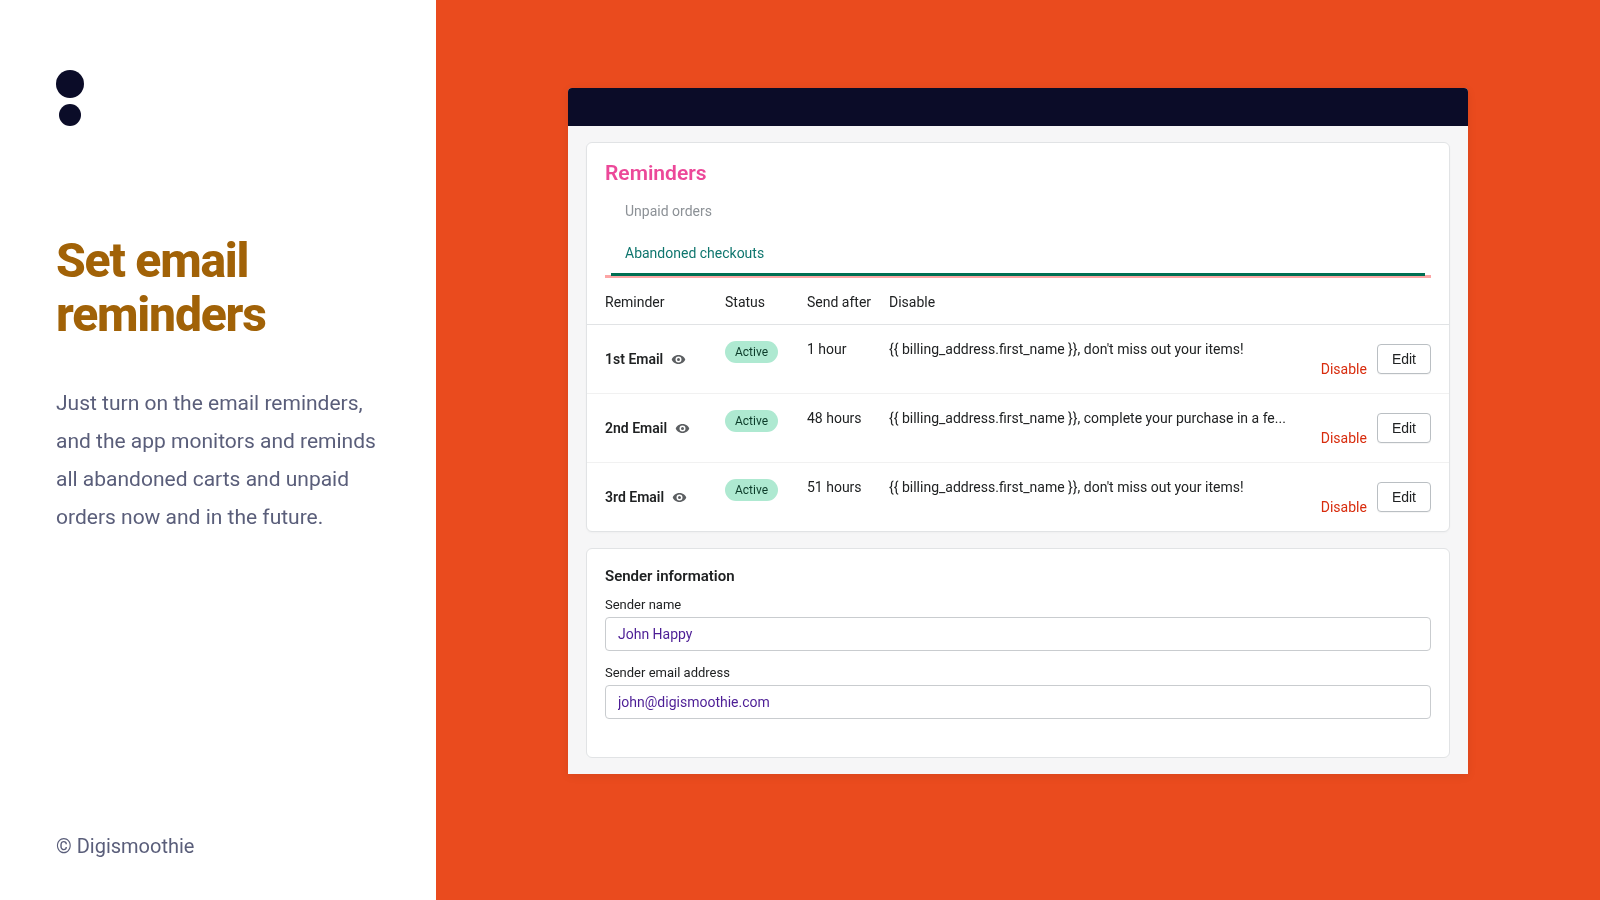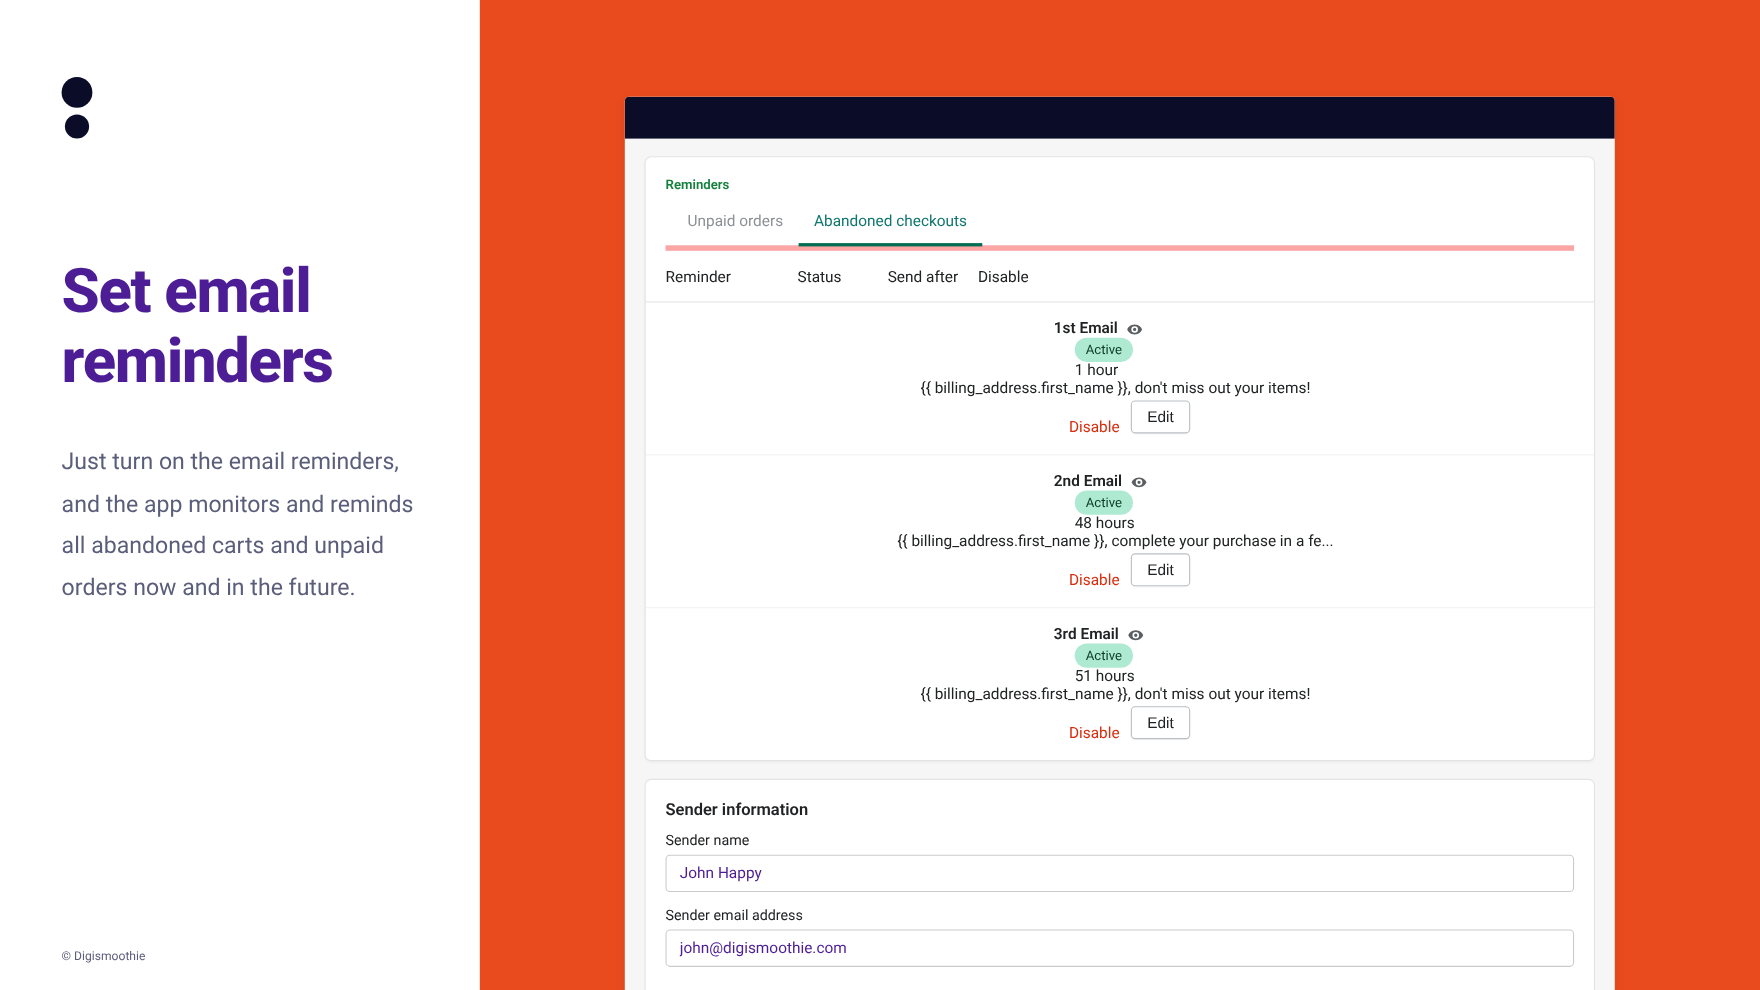--- a/index.html
+++ b/index.html
@@ -1,40 +1,40 @@
 <!DOCTYPE html>
 <html><head>
 <meta charset="utf-8">
 <style>
 * { box-sizing: border-box; margin: 0; padding: 0; }
 body { width: 1600px; height: 900px; font-family: -apple-system, BlinkMacSystemFont, "Segoe UI", Roboto, Arial, sans-serif; overflow: hidden; display: flex; }
 .left-panel { width: 436px; height: 900px; background: #ffffff; position: relative; padding: 70px 56px 0 56px; }
 .logo { display: flex; flex-direction: column; gap: 6px; margin-bottom: 108px; }
 .logo-dot-lg { width: 28px; height: 28px; background: #0b0c28; border-radius: 50%; }
 .logo-dot-sm { width: 22px; height: 22px; background: #0b0c28; border-radius: 50%; margin-left: 3px; }
-.hero-title { font-size: 56px; font-weight: 800; color: #4c1d95; line-height: 1.12; letter-spacing: -1.2px; margin-bottom: 42px; }
+.hero-title { font-size: 48px; font-weight: 800; color: #a16207; line-height: 1.12; letter-spacing: -1.2px; margin-bottom: 42px; }
 .hero-desc { font-size: 21px; color: #5a5e7a; line-height: 1.82; font-weight: 400; }
-.footer { position: absolute; bottom: 24px; left: 56px; font-size: 11px; color: #5a5e7a; }
+.footer { position: absolute; bottom: 42px; left: 56px; font-size: 20px; color: #5a5e7a; }
 .right-panel { width: 1164px; height: 900px; background: #ea4b1e; padding: 88px 60px 0 60px; overflow: hidden; }
 .app-window { width: 900px; margin: 0 auto; background: #f6f6f7; border-radius: 4px 4px 0 0; overflow: hidden; box-shadow: 0 2px 10px rgba(0,0,0,0.08); }
 .app-topbar { height: 38px; background: #0b0c28; }
 .card { background: #ffffff; border: 1px solid #e1e3e5; border-radius: 6px; margin: 16px 18px; box-shadow: 0 1px 2px rgba(0,0,0,0.03); }
 .card-header { padding: 18px 18px 0 18px; }
-.card-title { font-size: 12px; font-weight: 600; color: #15803d; }
-.tabs { display: flex; gap: 0; border-bottom: 5px solid #fca5a5; padding: 0 6px; margin-top: 6px; }
+.card-title { font-size: 21px; font-weight: 600; color: #ec4899; }
+.tabs { display: flex; gap: 0; border-bottom: 3px solid #fca5a5; padding: 0 6px; margin-top: 6px; flex-direction: column; }
 .tab { padding: 12px 14px 14px 14px; font-size: 14px; color: #8c9196; cursor: pointer; position: relative; }
 .tab.active { color: #0f766e; }
 .tab.active::after { content: ""; position: absolute; left: 0; right: 0; bottom: -1px; height: 3px; background: #006e52; }
 .thead { display: flex; padding: 16px 18px 14px 18px; border-bottom: 1px solid #e1e3e5; font-size: 14px; color: #202223; }
 .col-reminder { width: 120px; }
 .col-status { width: 82px; }
 .col-send { width: 82px; }
 .col-subject { flex: 1; }
 .col-actions { width: 128px; display: flex; justify-content: flex-end; gap: 10px; align-items: center; }
-.trow { display: flex; align-items: center; padding: 16px 18px; border-bottom: 1px solid #f1f1f1; font-size: 14px; color: #202223; flex-direction: column; }
+.trow { display: flex; padding: 16px 18px; border-bottom: 1px solid #f1f1f1; font-size: 14px; color: #202223; }
 .trow:last-child { border-bottom: none; }
 .reminder-name { font-weight: 600; display: flex; align-items: center; gap: 8px; }
 .eye-icon { width: 15px; height: 15px; }
 .badge { display: inline-block; padding: 4px 10px; background: #aee9d1; color: #0b3b29; border-radius: 12px; font-size: 12px; }
 .send-after { color: #202223; }
 .subject { color: #202223; white-space: nowrap; overflow: hidden; text-overflow: ellipsis; padding-right: 8px; }
 .disable-link { color: #d82c0d; font-size: 14px; cursor: pointer; margin-top: 20px; }
 .edit-btn { border: 1px solid #babfc3; background: #ffffff; border-radius: 4px; padding: 6px 14px; font-size: 14px; color: #202223; cursor: pointer; box-shadow: 0 1px 0 rgba(0,0,0,0.04); }
 .sender-card { background: #ffffff; border: 1px solid #e1e3e5; border-radius: 6px; margin: 0 18px 16px 18px; padding: 18px 18px 24px 18px; }
 .sender-title { font-size: 15px; font-weight: 600; color: #202223; margin-bottom: 12px; }

